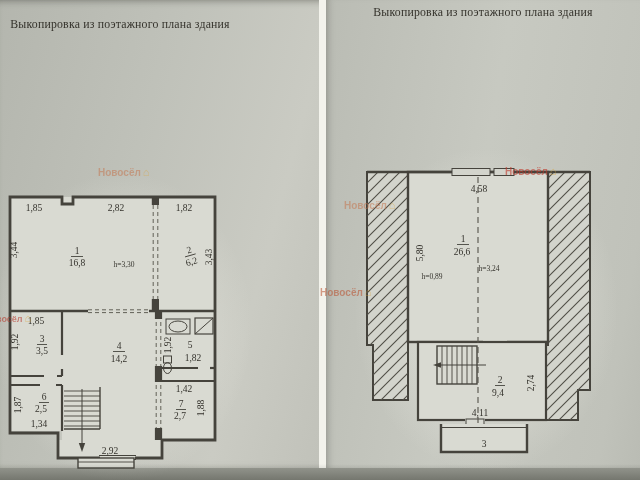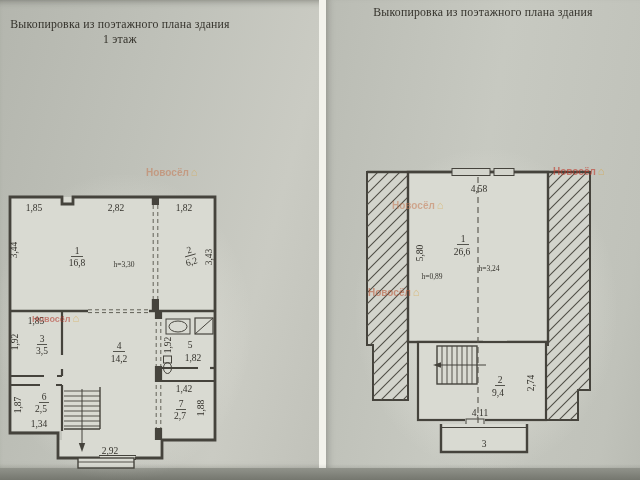--- a/index.html
+++ b/index.html
@@ -17,33 +17,32 @@
     background:linear-gradient(rgba(56,58,50,0),rgba(56,58,50,.38));pointer-events:none;}
   .paper-light{position:absolute;pointer-events:none;
     background:radial-gradient(ellipse at center,rgba(238,238,230,.8) 0%,rgba(238,238,230,0) 72%);}
   .title{position:absolute;text-align:center;color:#34322b;font-size:11.8px;line-height:15px;letter-spacing:.2px;}
   svg{position:absolute;left:0;top:0;}
   svg text{font-family:"Liberation Serif",serif;fill:#34322c;}
   .dim{font-size:9.5px;}
   .dim-sm{font-size:7.5px;}
   .room{font-size:9.5px;}
   .wm{position:absolute;font-family:"Liberation Sans",sans-serif;font-weight:bold;
-      font-size:10px;white-space:nowrap;pointer-events:none;margin-left:48px;}
+      font-size:10px;white-space:nowrap;pointer-events:none;}
   .wm .house{font-size:11px;margin-left:2px;}
 </style>
 </head>
 <body>
 
 <div id="screen">
 
   <div class="page" id="page-left">
     <div class="paper-light" style="left:-5px;top:175px;width:255px;height:305px;"></div>
     <div class="title" style="left:0;top:17px;width:240px;">
       <div>Выкопировка из поэтажного плана здания</div>
-      <div>1 этаж</div>
     </div>
 
     <svg width="319" height="480" viewBox="0 0 319 480">
 
       <g fill="#d9dad2" stroke="none">
         <rect x="10" y="197" width="205" height="114"></rect>
         <rect x="10" y="311" width="52" height="65"></rect>
         <rect x="10" y="376" width="52" height="9"></rect>
         <rect x="10" y="385" width="52" height="46"></rect>
         <rect x="62" y="311" width="153" height="129"></rect>

